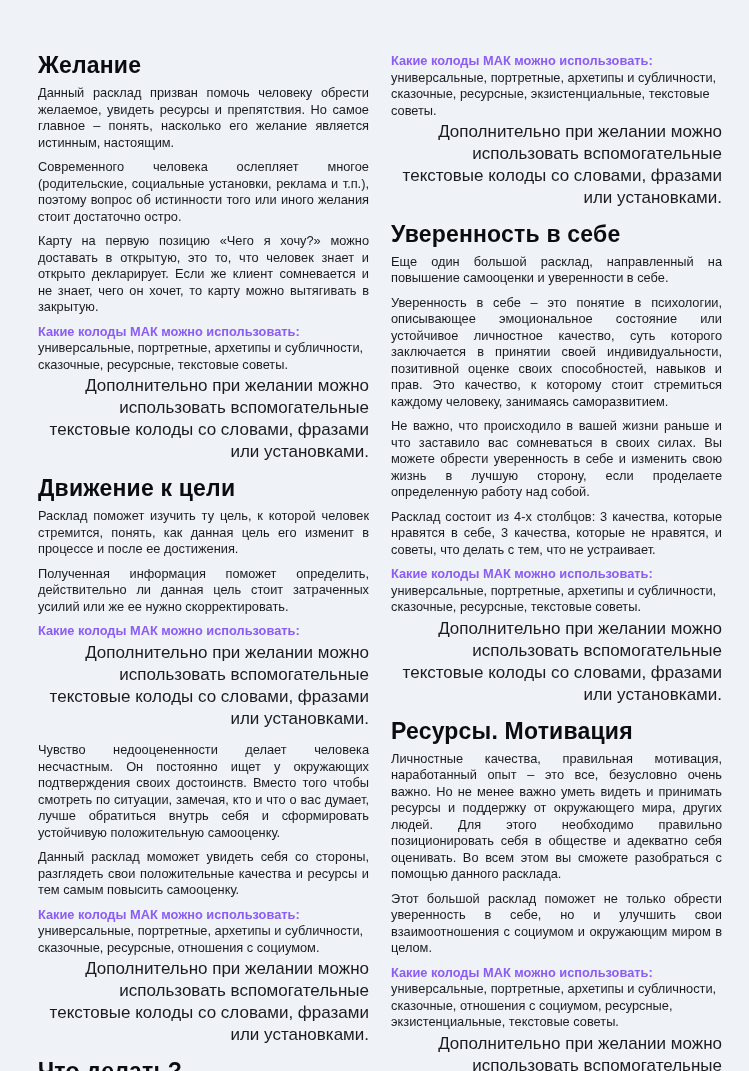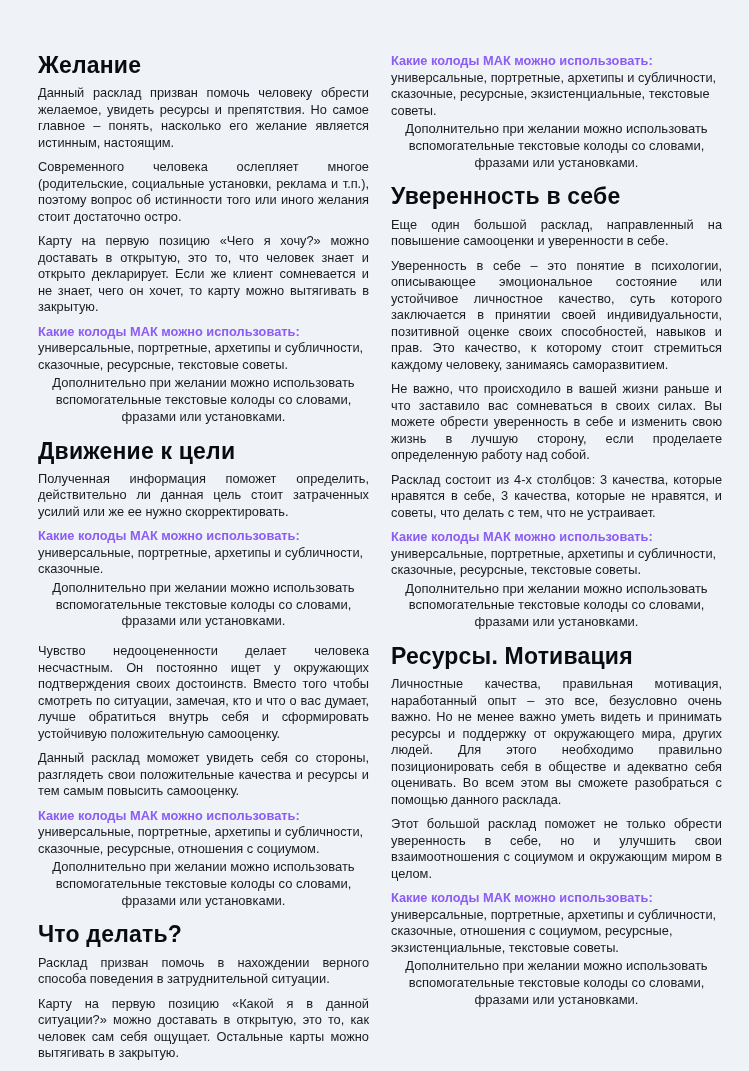--- a/index.html
+++ b/index.html
@@ -43,24 +43,24 @@
     margin:0;
     color:#8b5cf6;
   }
   .decks-list{
     font-size:12.8px;
     line-height:1.29;
     margin:0;
     text-align:left;
   }
   .decks-extra{
-    font-size:13px;
+    font-size:17px;
     line-height:1.29;
     margin:2px 0 0 0;
-    text-align:center;
+    text-align:right;
   }
 </style>
 </head>
 <body>
 
 <div class="page">
 
   <div class="col">
 
     <div class="section">
@@ -70,24 +70,24 @@
       <p class="para">Карту на первую позицию «Чего я хочу?» можно доставать в открытую, это то, что человек знает и открыто декларирует. Если же клиент сомневается и не знает, чего он хочет, то карту можно вытягивать в закрытую.</p>
       <div class="decks">
         <p class="decks-label">Какие колоды МАК можно использовать:</p>
         <p class="decks-list">универсальные, портретные, архетипы и субличности, сказочные, ресурсные, текстовые советы.</p>
         <p class="decks-extra">Дополнительно при желании можно использовать вспомогательные текстовые колоды со словами, фразами или установками.</p>
       </div>
     </div>
 
     <div class="section">
       <h2 class="sec-title">Движение к цели</h2>
+      <p class="para">Расклад поможет изучить ту цель, к которой человек стремится, понять, как данная цель его изменит в процессе и после ее достижения.</p>
       <p class="para">Полученная информация поможет определить, действительно ли данная цель стоит затраченных усилий или же ее нужно скорректировать.</p>
       <div class="decks">
         <p class="decks-label">Какие колоды МАК можно использовать:</p>
-        <p class="decks-list">универсальные, портретные, архетипы и субличности, сказочные.</p>
         <p class="decks-extra">Дополнительно при желании можно использовать вспомогательные текстовые колоды со словами, фразами или установками.</p>
       </div>
     </div>
 
     <div class="section">
       <p class="para">Чувство недооцененности делает человека несчастным. Он постоянно ищет у окружающих подтверждения своих достоинств. Вместо того чтобы смотреть по ситуации, замечая, кто и что о вас думает, лучше обратиться внутрь себя и сформировать устойчивую положительную самооценку.</p>
       <p class="para">Данный расклад моможет увидеть себя со стороны, разглядеть свои положительные качества и ресурсы и тем самым повысить самооценку.</p>
       <div class="decks">
         <p class="decks-label">Какие колоды МАК можно использовать:</p>
         <p class="decks-list">универсальные, портретные, архетипы и субличности, сказочные, ресурсные, отношения с социумом.</p>

